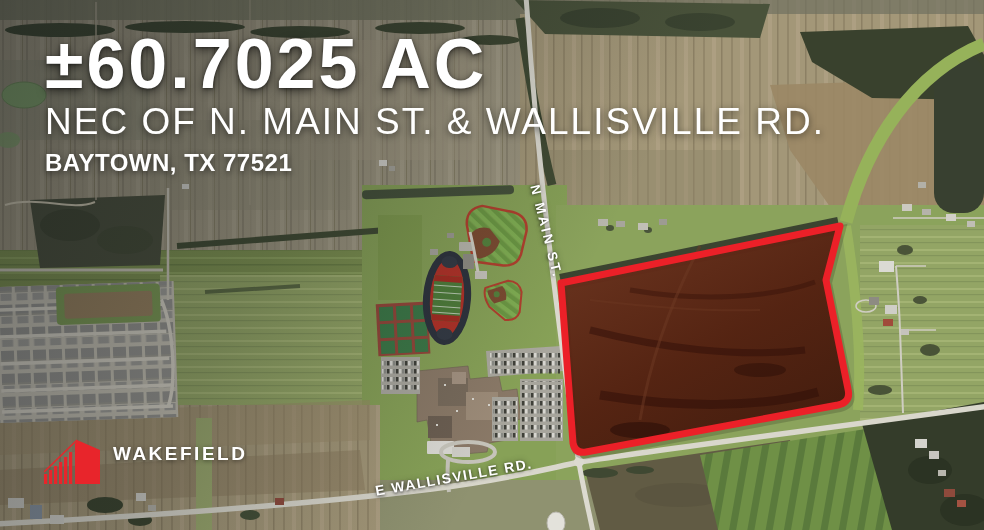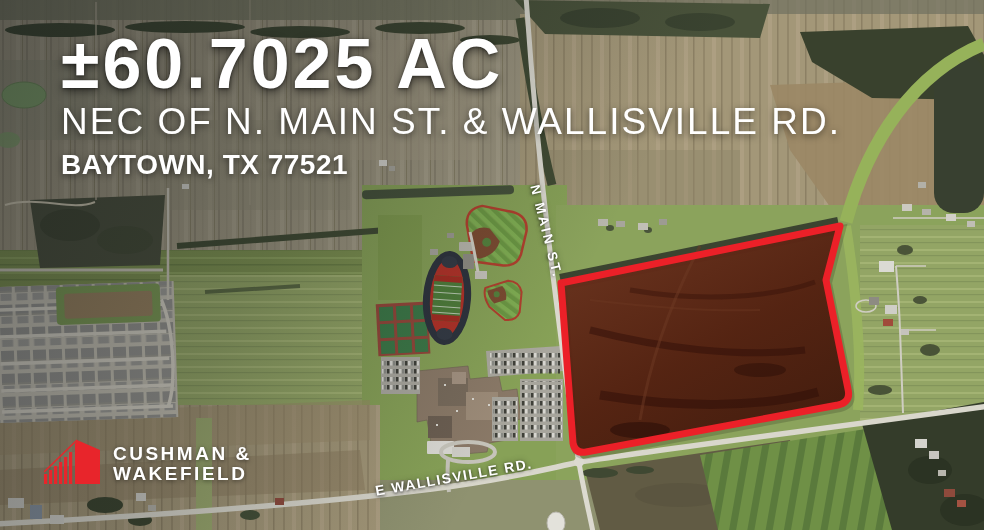--- a/index.html
+++ b/index.html
@@ -5,31 +5,31 @@
   html,body{margin:0;padding:0;background:#222;}
   .stage{
     position:relative;width:984px;height:530px;overflow:hidden;
     font-family:"Liberation Sans",sans-serif;background:#8f9270;
   }
   .stage svg.map{position:absolute;left:0;top:0;display:block;}
   .scrim{
     position:absolute;inset:0;pointer-events:none;
     background:linear-gradient(118deg,rgba(13,17,22,.45) 0%,rgba(13,17,22,.25) 32%,rgba(13,17,22,0) 58%);
   }
-  .title-block{position:absolute;left:61px;top:28px;color:#fff;}
+  .title-block{position:absolute;left:45px;top:28px;color:#fff;}
   .acreage{
     font-size:70px;font-weight:800;letter-spacing:3px;line-height:1.05;
     text-shadow:0 3px 10px rgba(0,0,0,.55),0 1px 3px rgba(0,0,0,.45);
   }
   .loc-line{
     font-size:37px;font-weight:300;letter-spacing:2px;line-height:1.1;
     text-shadow:0 2px 7px rgba(0,0,0,.55);white-space:nowrap;
   }
   .city-line{
-    font-size:28px;font-weight:800;letter-spacing:.5px;margin-top:7px;
+    font-size:24px;font-weight:800;letter-spacing:.5px;margin-top:7px;
     text-shadow:0 2px 6px rgba(0,0,0,.55);
   }
   .road-label{
     position:absolute;color:#fff;font-weight:700;white-space:nowrap;
     text-shadow:0 1px 3px rgba(0,0,0,.65),0 0 6px rgba(0,0,0,.35);
   }
   .road-label.n-main{left:542px;top:183px;font-size:13.5px;letter-spacing:2.5px;
     transform:rotate(76deg);transform-origin:0 0;}
   .road-label.wallisville{left:374px;top:483px;font-size:14px;letter-spacing:1.5px;
     transform:rotate(-10deg);transform-origin:0 0;}
@@ -348,18 +348,17 @@
         <rect x="5" y="34" width="3.2" height="14"></rect>
         <rect x="10" y="30" width="3.2" height="18"></rect>
         <rect x="15" y="26" width="3.2" height="22"></rect>
         <rect x="20" y="21" width="3.2" height="27"></rect>
         <rect x="25" y="16" width="3.2" height="32"></rect>
         <polygon points="31,8 33,4 56,14 56,48 31,48"></polygon>
         <path d="M33,4 L0,36" stroke="#e8252b" stroke-width="1.4" fill="none"></path>
       </g>
     </svg>
     <div class="logo-text">
-      <span>CUSHMAN &amp;</span>
       <span>WAKEFIELD</span>
     </div>
   </div>
 
 </div>
 
 </body></html>

